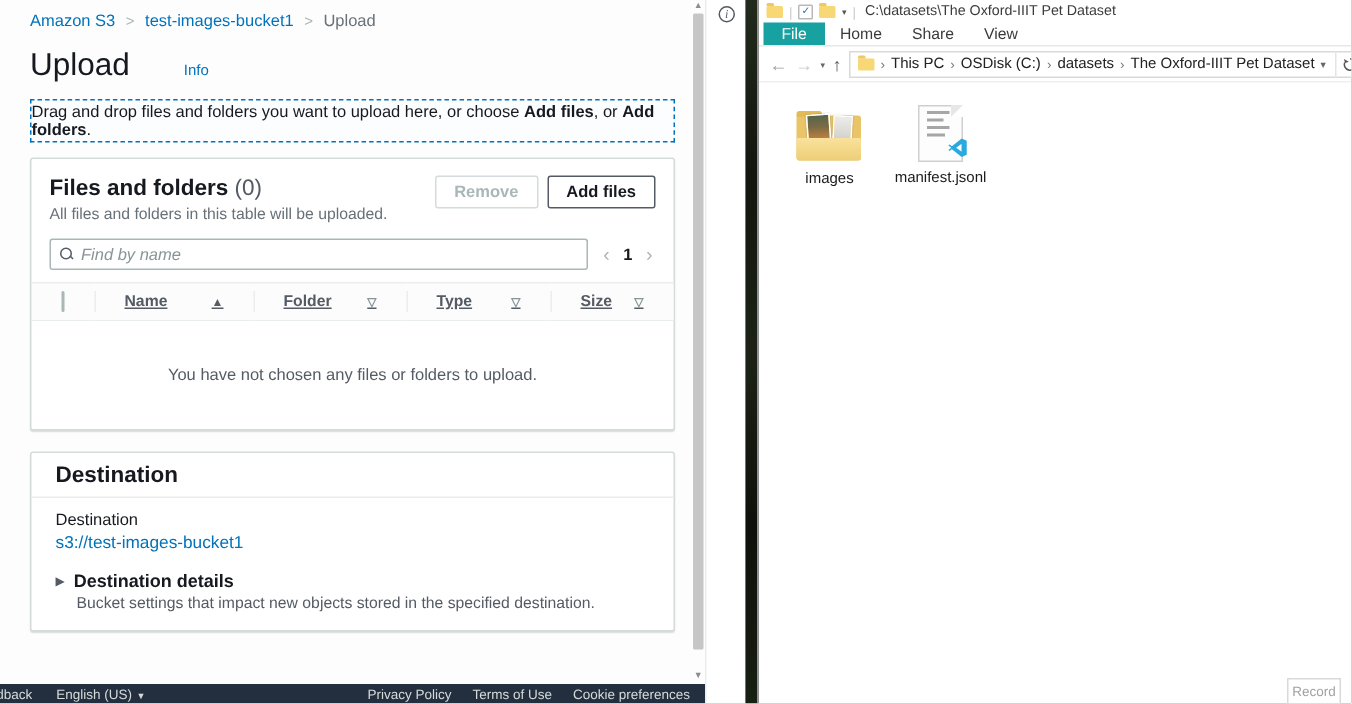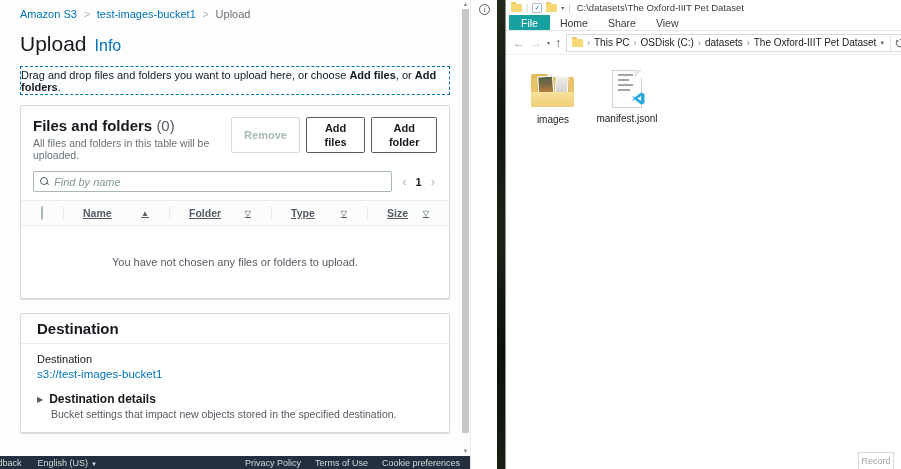--- a/index.html
+++ b/index.html
@@ -11,21 +11,21 @@
   .aws-window { position:absolute; left:0; top:0; width:497px; height:469px; background:#fff; }
   .aws-content { position:absolute; left:0; top:0; width:470px; height:469px; background:#fdfdfd; overflow:hidden; }
   .aws-pad { padding:8px 20px 0 20px; }
 
   .breadcrumb { font-size:11px; color:#687078; display:flex; gap:7px; align-items:center; }
   .breadcrumb a { color:#0073bb; text-decoration:none; cursor:pointer; }
   .crumb-sep { color:#aab7b8; font-size:10px; }
 
   .page-title { margin-top:12px; display:flex; align-items:baseline; gap:8px; }
   .page-title h1 { font-size:21px; font-weight:400; color:#16191f; }
-  .info-link { font-size:16px; color:#0073bb; cursor:pointer; }
+  .info-link { font-size:10px; color:#0073bb; cursor:pointer;margin-left:28px; }
 
   .intro { margin-top:8px; width:420px; font-size:11.5px; line-height:1.5; color:#16191f; }
   .learn-more { color:#0073bb; cursor:pointer; white-space:nowrap; }
   .ext-icon { display:inline-block; vertical-align:-1px; margin-left:2px; }
 
   .dropzone { margin-top:10px; width:430px; height:29px; border:1px dashed #0073bb; background:#fbfdfe;
               display:flex; align-items:center; justify-content:center; font-size:11px; color:#16191f; }
   .dropzone b { font-weight:700; }
 
   .card { width:430px; background:#fff; border:1px solid #d5dbdb; border-radius:2px;
@@ -185,21 +185,20 @@
             <div>
               <div class="files-title">
                 <span>Files and folders</span>
                 <span class="files-count">(0)</span>
               </div>
               <div class="files-sub">All files and folders in this table will be uploaded.</div>
             </div>
             <div class="btn-row">
               <button class="btn disabled">Remove</button>
               <button class="btn">Add files</button>
-              <button class="btn">Add folder</button>
             </div>
           </div>
 
           <div class="search-row">
             <div class="search-box">
               <span class="mag"></span>
               <input type="text" placeholder="Find by name" style="">
             </div>
             <div class="pagination">
               <span class="pg-arrow">‹</span>

